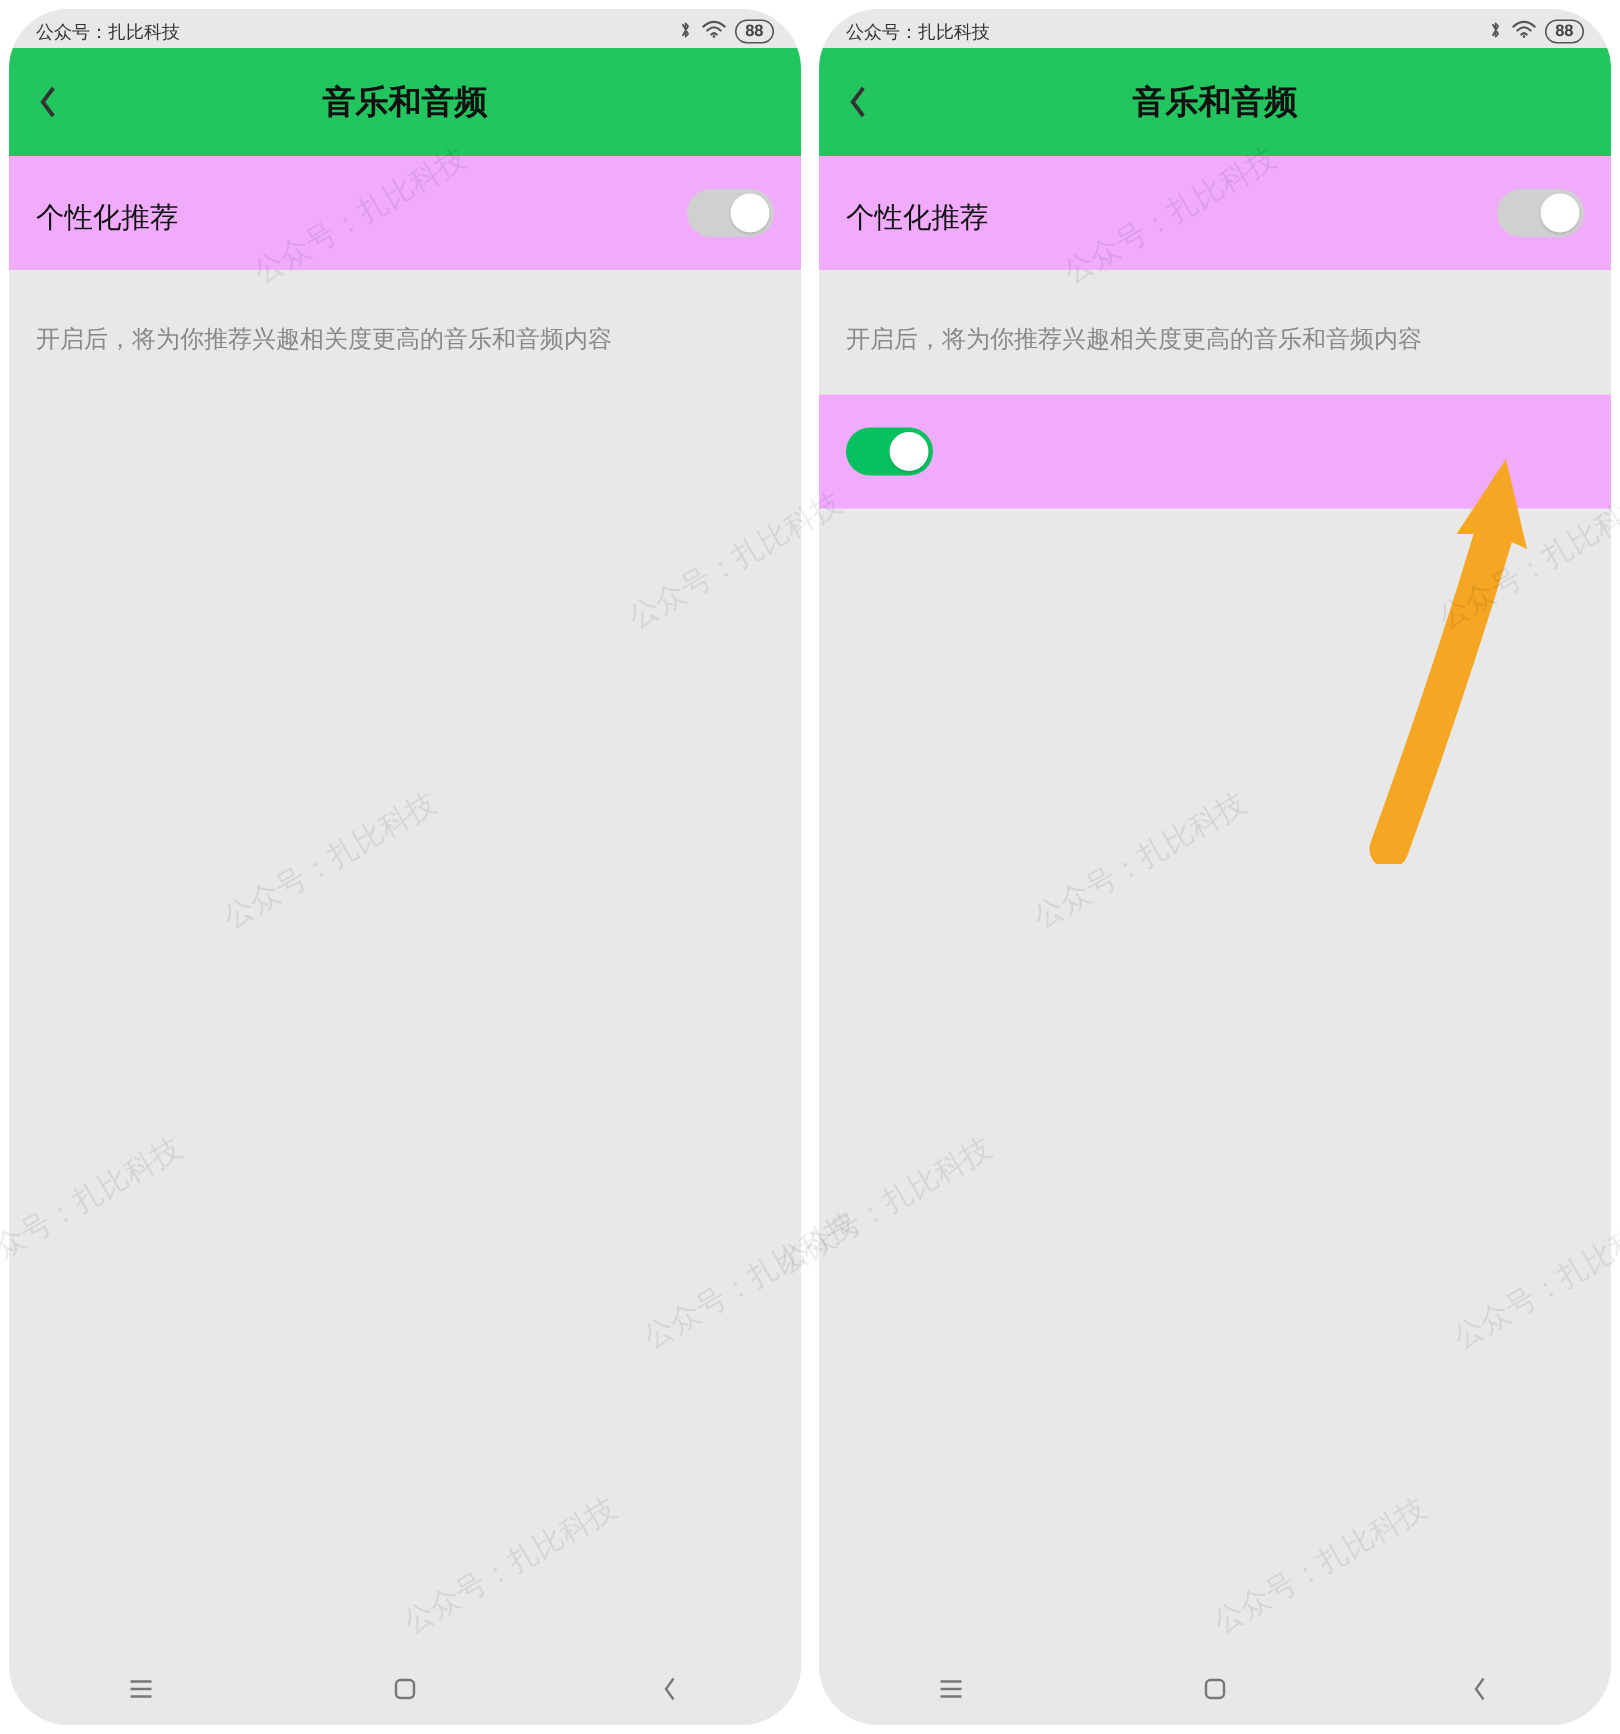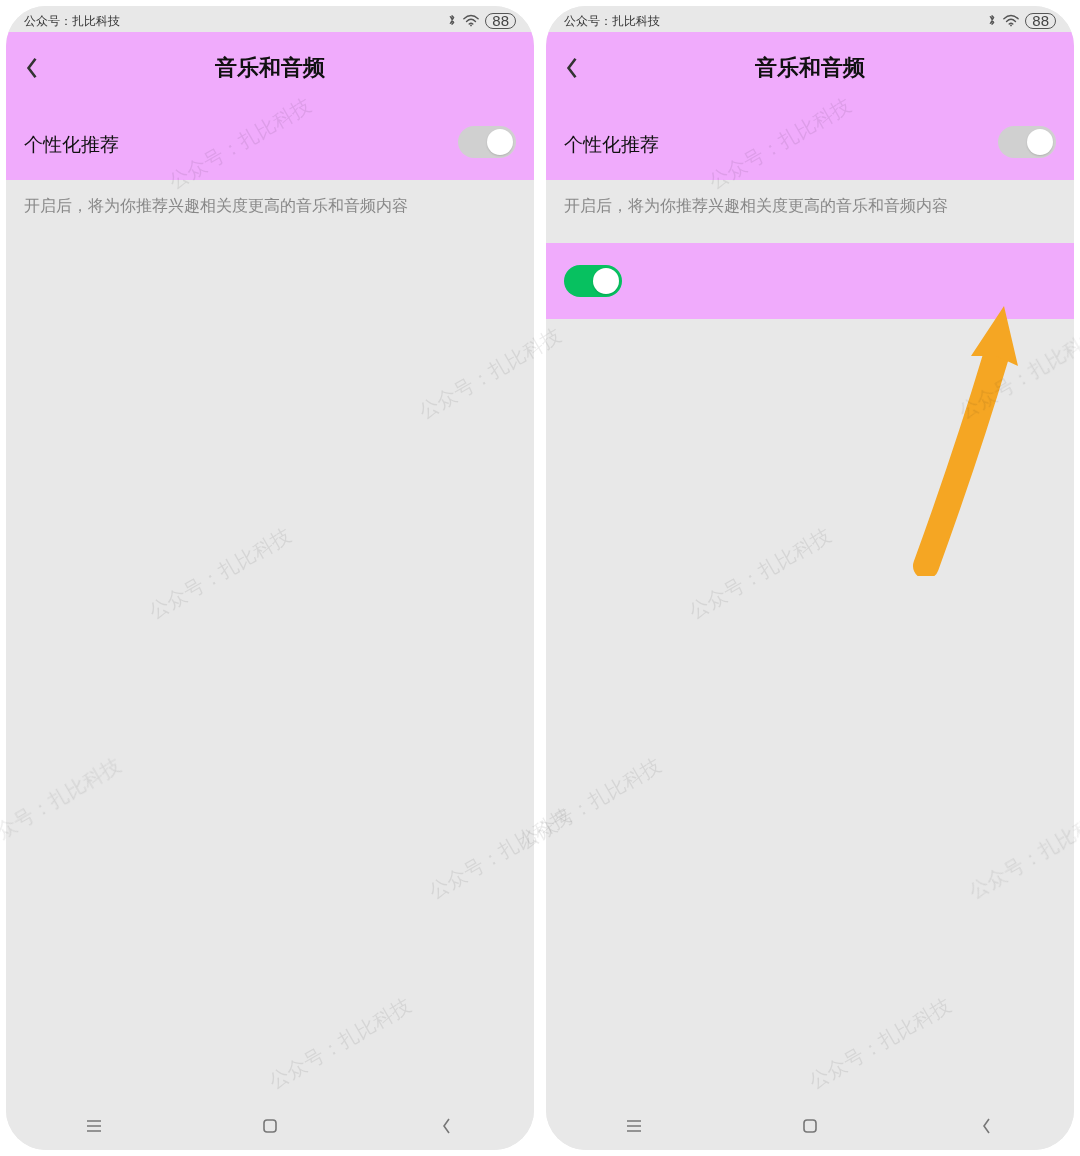--- a/index.html
+++ b/index.html
@@ -35,30 +35,30 @@
       background: #e8e8e8;
     }
     .status-left { font-size: 12px; color:#333; font-weight:500; }
     .status-right { display: flex; align-items: center; gap: 6px; }
     .bt-icon { font-size: 13px; color:#555; }
     .wifi-icon { font-size: 15px; color:#555; }
     .battery-badge {
       border: 1.5px solid #555;
       border-radius: 10px;
       padding: 0 6px;
-      font-size: 15px;
-      font-weight: 400;
+      font-size: 11px;
+      font-weight: 700;
       color:#444;
       line-height: 14px;
     }
     .nav-header {
       height: 72px;
       display: flex;
       align-items: center;
-      background: #f0abfc;
+      background: #22c55e;
       position: relative;
     }
     .back-chevron {
       width: 52px;
       height: 100%;
       display: flex;
       align-items: center;
       justify-content: center;
     }
     .back-chevron svg { width: 14px; height: 24px; stroke:#333; stroke-width:2.2; fill:none; }
@@ -78,20 +78,21 @@
       display: flex;
       align-items: flex-end;
       justify-content: space-between;
     }
     .setting-label { font-size: 19px; color:#111; }
     .setting-desc {
       padding: 16px 18px 20px;
       font-size: 16px;
       color: #888;
       background:#e8e8e8;
+      margin-top:20px;
     }
     .toggle {
       width: 58px;
       height: 32px;
       border-radius: 16px;
       position: relative;
     }
     .toggle.off { background: #d0d0d0; }
     .toggle.on  { background: #07c160; }
     .toggle-knob {

